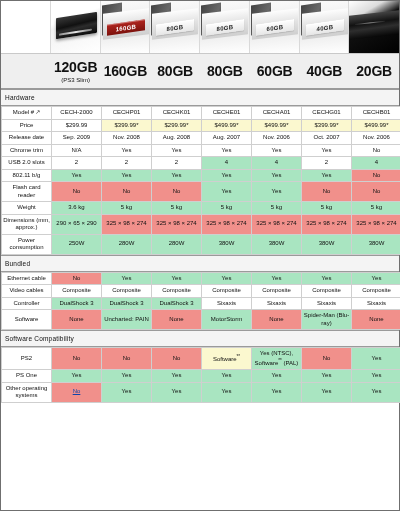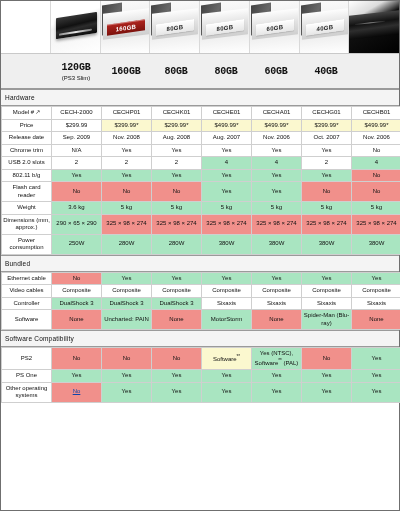--- a/index.html
+++ b/index.html
@@ -87,21 +87,21 @@
     display:flex;height:36px;width:100%;
     background:#efefef;box-sizing:border-box;
     border-bottom:1px solid #9a9a9a;
     border-top:1px solid #c9c9c9;
   }
   .cap-cell{
     width:50px;box-sizing:border-box;
     display:flex;flex-direction:column;align-items:center;justify-content:center;
     color:#111;
   }
-  .cap-cell .cap-main{font-size:10px;font-weight:bold;letter-spacing:-.2px;font-family:Liberation Mono, monospace;}
+  .cap-cell .cap-main{font-size:14px;font-weight:bold;letter-spacing:-.2px;}
   .cap-cell .cap-sub{font-size:6px;margin-top:2px;}
 
   
   .section-bar{
     height:17px;width:100%;box-sizing:border-box;
     background:#f4f4f4;
     border-top:1px solid #9a9a9a;
     border-bottom:1px solid #9a9a9a;
     display:flex;align-items:center;
     padding-left:4px;
@@ -209,20 +209,23 @@
       </div>
       <div class="cap-cell">
         <div class="cap-main">80GB</div>
       </div>
       <div class="cap-cell">
         <div class="cap-main">60GB</div>
       </div>
       <div class="cap-cell">
         <div class="cap-main">40GB</div>
       </div>
+      <div class="cap-cell">
+        <div class="cap-main">20GB</div>
+      </div>
     </div>
 
   <div id="sectionsHost">
       <div class="section-bar">
         <span>Hardware</span>
       </div>
       <table class="cmp">
         <colgroup>
           <col class="labelcol">
           <col class="datacol">

